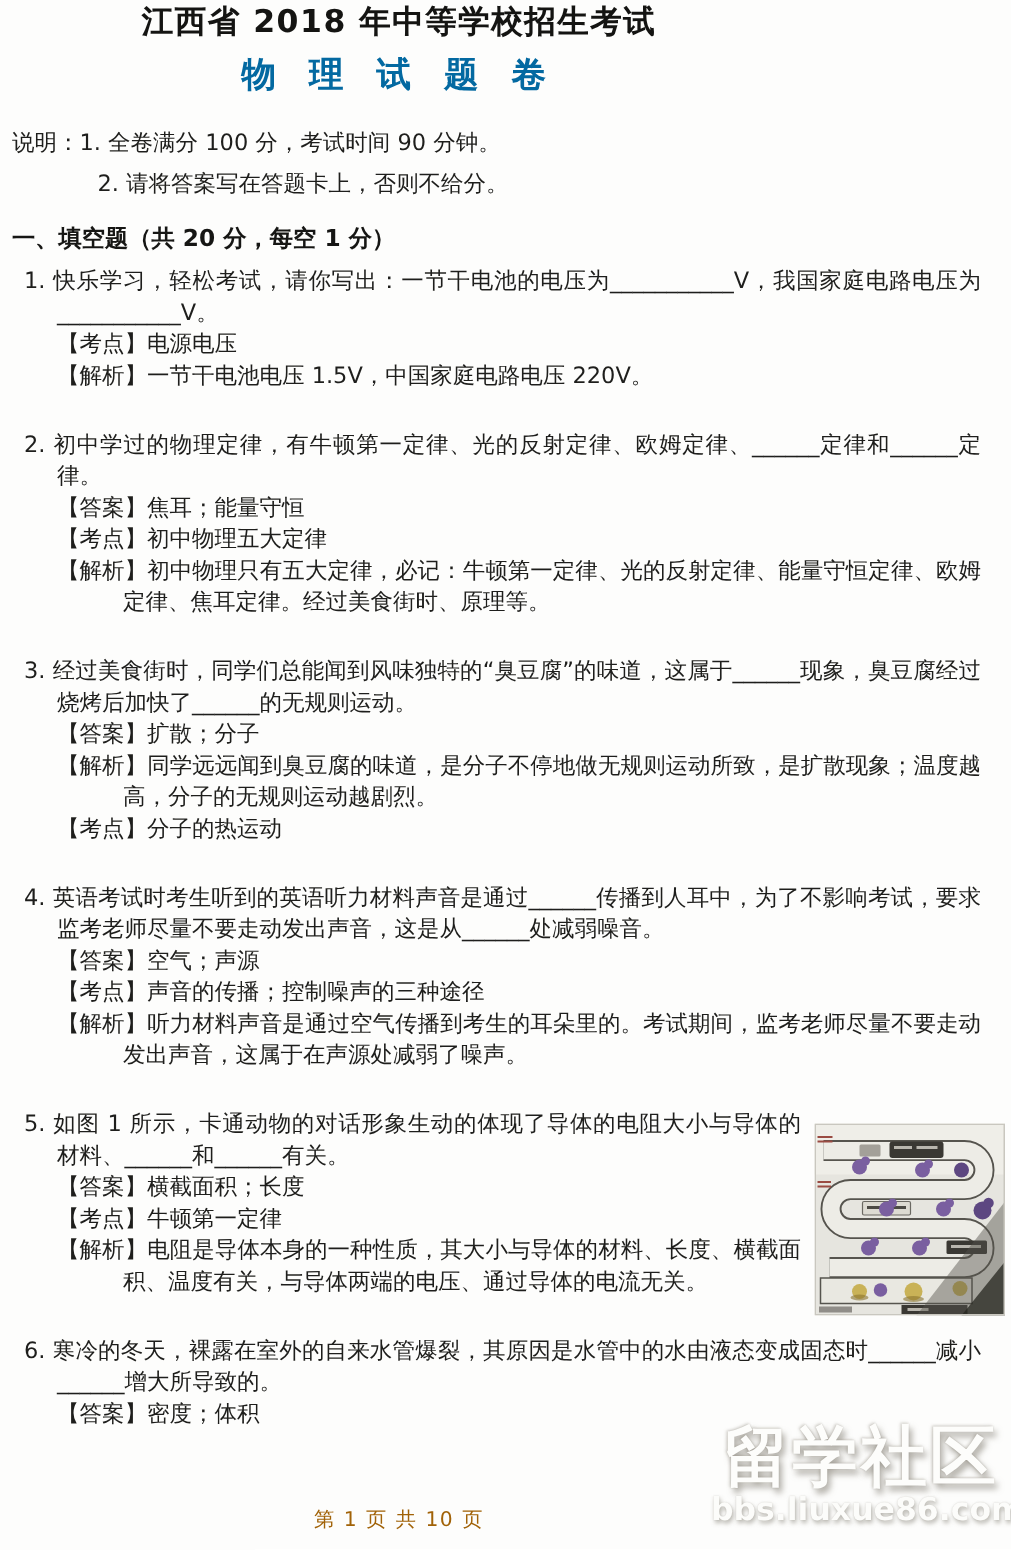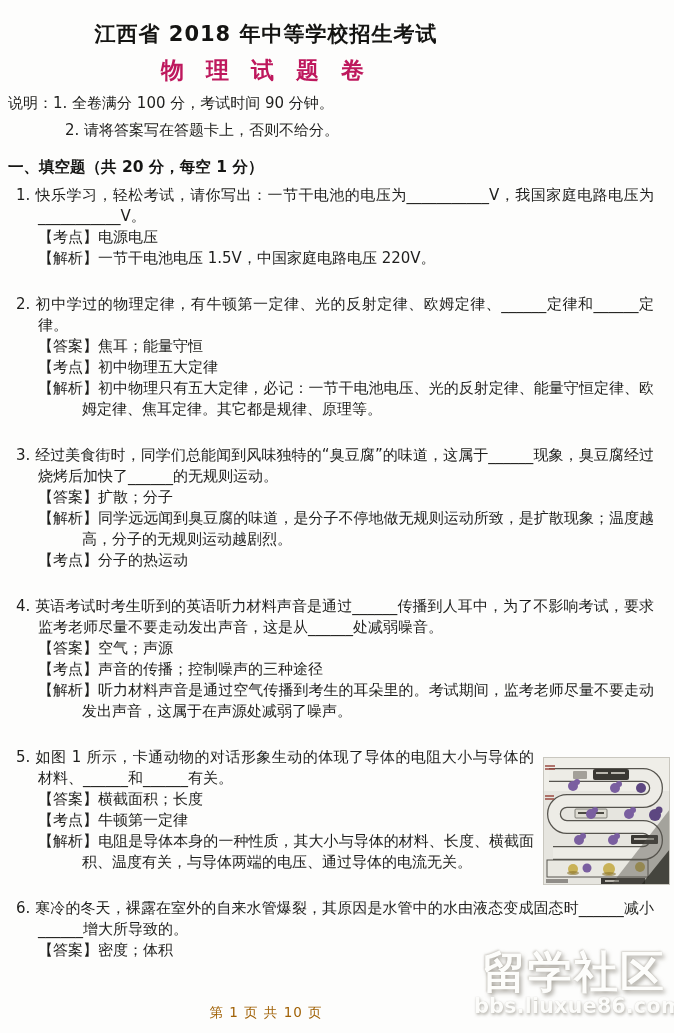--- a/index.html
+++ b/index.html
@@ -4,26 +4,26 @@
 <style>
   html,body{margin:0;padding:0;background:#ffffff;}
   .page{
     position:relative;
     width:674px;height:1033px;
     background:#fdfdfc;
     overflow:hidden;
     font-family:"DejaVu Sans","Liberation Sans",sans-serif;
     color:#1e1e1c;
     box-sizing:border-box;
-    padding:20px 20px 0 8px;
+    padding:0 20px 0 8px;
   }
   .center-col{width:516px;text-align:center;}
   .title1{font-size:21px;font-weight:bold;line-height:28px;letter-spacing:1px;color:#141412;}
-  .title2{font-size:23px;font-weight:bold;line-height:32px;letter-spacing:7px;margin-top:6px;color:#be185d;}
-  .notes{margin-top:4px;font-size:15px;}
+  .title2{font-size:23px;font-weight:bold;line-height:32px;letter-spacing:7px;margin-top:6px;color:#0369a1;}
+  .notes{margin-top:16px;font-size:15px;}
   .note-line{line-height:27px;text-align:left;}
   .note-2{margin-left:57px;}
   .section-heading{
     margin-top:12px;
     font-size:15.5px;font-weight:bold;line-height:22px;color:#161614;
   }
   .questions{margin-top:7px;font-size:15px;}
   .question{margin-bottom:25px;}
   .q6{clear:both;}
   .line{line-height:21px;text-align:justify;}
@@ -77,21 +77,21 @@
     <div class="question">
       <div class="line stem">1. 快乐学习，轻松考试，请你写出：一节干电池的电压为___________V，我国家庭电路电压为___________V。</div>
       <div class="line meta">【考点】电源电压</div>
       <div class="line meta">【解析】一节干电池电压 1.5V，中国家庭电路电压 220V。</div>
     </div>
 
     <div class="question">
       <div class="line stem">2. 初中学过的物理定律，有牛顿第一定律、光的反射定律、欧姆定律、______定律和______定律。</div>
       <div class="line meta">【答案】焦耳；能量守恒</div>
       <div class="line meta">【考点】初中物理五大定律</div>
-      <div class="line meta">【解析】初中物理只有五大定律，必记：一节干电池电压、光的反射定律、能量守恒定律、欧姆定律、焦耳定律。其它都是规律、原理等。</div>
+      <div class="line meta">【解析】初中物理只有五大定律，必记：牛顿第一定律、光的反射定律、能量守恒定律、欧姆定律、焦耳定律。经过美食街时、原理等。</div>
     </div>
 
     <div class="question">
       <div class="line stem">3. 经过美食街时，同学们总能闻到风味独特的“臭豆腐”的味道，这属于______现象，臭豆腐经过烧烤后加快了______的无规则运动。</div>
       <div class="line meta">【答案】扩散；分子</div>
       <div class="line meta">【解析】同学远远闻到臭豆腐的味道，是分子不停地做无规则运动所致，是扩散现象；温度越高，分子的无规则运动越剧烈。</div>
       <div class="line meta">【考点】分子的热运动</div>
     </div>
 
     <div class="question">

